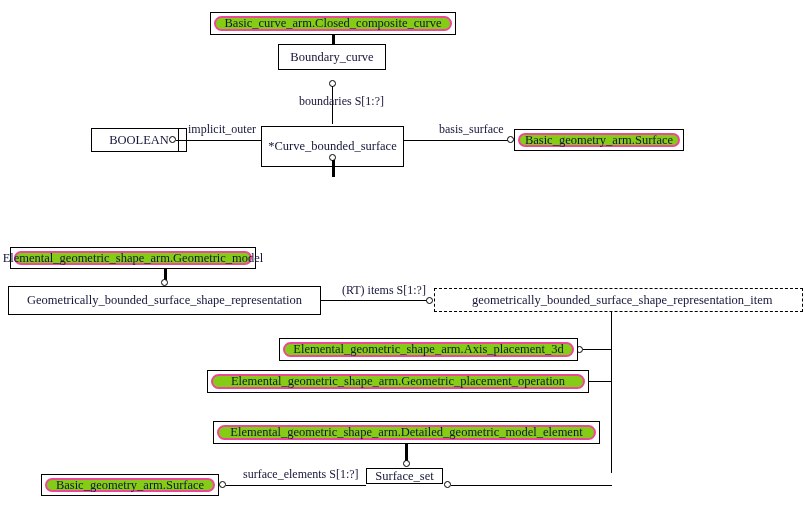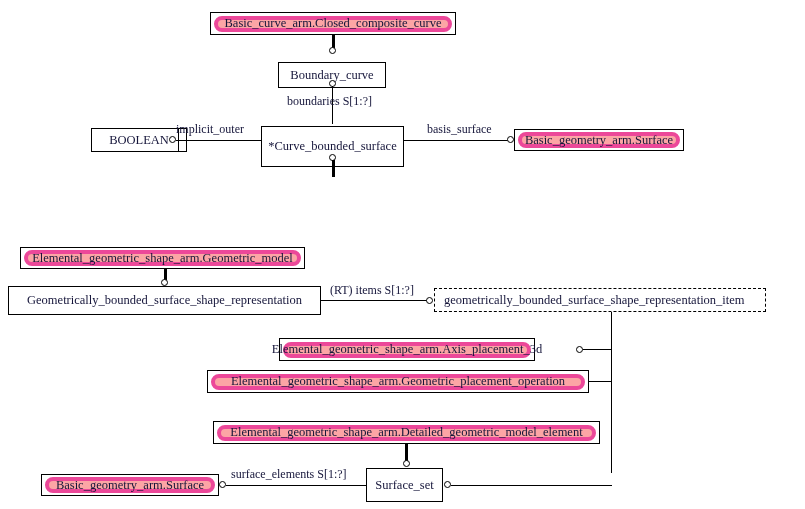--- a/index.html
+++ b/index.html
@@ -29,29 +29,29 @@
     align-items: center;
     justify-content: center;
     font-size: 12.5px;
     line-height: 1;
     white-space: nowrap;
     color: #15153a;
   }
   
   .box.ref > .cap {
     box-sizing: border-box;
-    border: 4px solid #ec4899;
+    border: 2px solid #ec4899;
     border-radius: 999px;
     padding: 4px 7px;
     height: calc(100% - 6px);
     display: flex;
     align-items: center;
     justify-content: center;
     width: calc(100% - 6px);
-    background: #fca5a5;
+    background: #84cc16;
   }
   .box.plain > .cap {
     padding: 0 6px;
     display: flex;
     align-items: center;
     justify-content: center;
   }
   
   .box.dashed {
     border: 1px dashed #000000;
@@ -97,35 +97,36 @@
   }
 
   
   .label {
     position: absolute;
     font-size: 12px;
     line-height: 1;
     white-space: nowrap;
     color: #15153a;
     background: transparent;
+    margin-left: 12px;
   }
 </style>
 </head>
 <body>
 
 <div id="canvas">
 
   <div class="box ref" style="left:210px; top:12px; width:246px; height:23px;">
     <span class="cap">Basic_curve_arm.Closed_composite_curve</span>
   </div>
 
   <div class="vline thick" style="left:332px; top:35px; height:13px;"></div>
   <div class="circle" style="left:329px; top:47px;"></div>
 
-  <div class="box plain" style="left:278px; top:62px; width:108px; height:26px;">
+  <div class="box plain" style="left:278px; top:44px; width:108px; height:26px;">
     <span class="cap">Boundary_curve</span>
   </div>
 
   <div class="circle" style="left:329px; top:80px;"></div>
   <div class="vline" style="left:332px; top:86px; height:38px;"></div>
   <div class="label" style="left:287px; top:95px;">boundaries S[1:?]</div>
 
   <div class="box divided" style="left:91px; top:128px; width:96px; height:24px;">
     <span class="cap">BOOLEAN</span>
     <span class="divider" style="right:7px;"></span>
@@ -144,44 +145,44 @@
   <div class="circle" style="left:507px; top:136px;"></div>
 
   <div class="box ref" style="left:514px; top:129px; width:170px; height:22px;">
     <span class="cap">Basic_geometry_arm.Surface</span>
   </div>
 
   <div class="circle" style="left:329px; top:154px;"></div>
   <div class="vline thick" style="left:332px; top:160px; height:17px;"></div>
 
 
-  <div class="box ref" style="left:20px; top:247px; width:285px; height:22px;">
+  <div class="box ref" style="left:10px; top:247px; width:246px; height:22px;">
     <span class="cap">Elemental_geometric_shape_arm.Geometric_model</span>
   </div>
 
   <div class="vline thick" style="left:164px; top:269px; height:11px;"></div>
   <div class="circle" style="left:161px; top:279px;"></div>
 
   <div class="box plain" style="left:8px; top:286px; width:313px; height:29px;">
     <span class="cap">Geometrically_bounded_surface_shape_representation</span>
   </div>
 
   <div class="hline" style="left:321px; top:300px; width:106px;"></div>
   <div class="label" style="left:330px; top:284px;">(RT) items S[1:?]</div>
   <div class="circle" style="left:426px; top:297px;"></div>
 
-  <div class="box dashed" style="left:434px; top:288px; width:332px; height:24px;">
+  <div class="box dashed" style="left:434px; top:288px; width:369px; height:24px;padding-left:28px;">
     <span class="cap">geometrically_bounded_surface_shape_representation_item</span>
   </div>
 
   <div class="vline" style="left:611px; top:312px; height:161px;"></div>
 
   <div class="hline" style="left:583px; top:349px; width:29px;"></div>
   <div class="circle" style="left:576px; top:346px;"></div>
-  <div class="box ref" style="left:279px; top:338px; width:256px; height:23px;">
+  <div class="box ref" style="left:279px; top:338px; width:299px; height:23px;">
     <span class="cap">Elemental_geometric_shape_arm.Axis_placement_3d</span>
   </div>
 
   <div class="hline" style="left:587px; top:381px; width:25px;"></div>
   <div class="circle" style="left:580px; top:378px;"></div>
   <div class="box ref" style="left:207px; top:370px; width:382px; height:23px;">
     <span class="cap">Elemental_geometric_shape_arm.Geometric_placement_operation</span>
   </div>
 
   <div class="box ref" style="left:213px; top:421px; width:387px; height:23px;">
@@ -192,20 +193,20 @@
   <div class="circle" style="left:403px; top:460px;"></div>
 
   <div class="box ref" style="left:41px; top:474px; width:178px; height:22px;">
     <span class="cap">Basic_geometry_arm.Surface</span>
   </div>
 
   <div class="circle" style="left:219px; top:481px;"></div>
   <div class="hline" style="left:226px; top:485px; width:140px;"></div>
   <div class="label" style="left:231px; top:468px;">surface_elements S[1:?]</div>
 
-  <div class="box plain" style="left:366px; top:468px; width:77px; height:34px;">
+  <div class="box plain" style="left:366px; top:468px; width:77px; height:16px;">
     <span class="cap">Surface_set</span>
   </div>
 
   <div class="circle" style="left:444px; top:481px;"></div>
   <div class="hline" style="left:451px; top:485px; width:161px;"></div>
 
 </div>
 
 </body></html>

